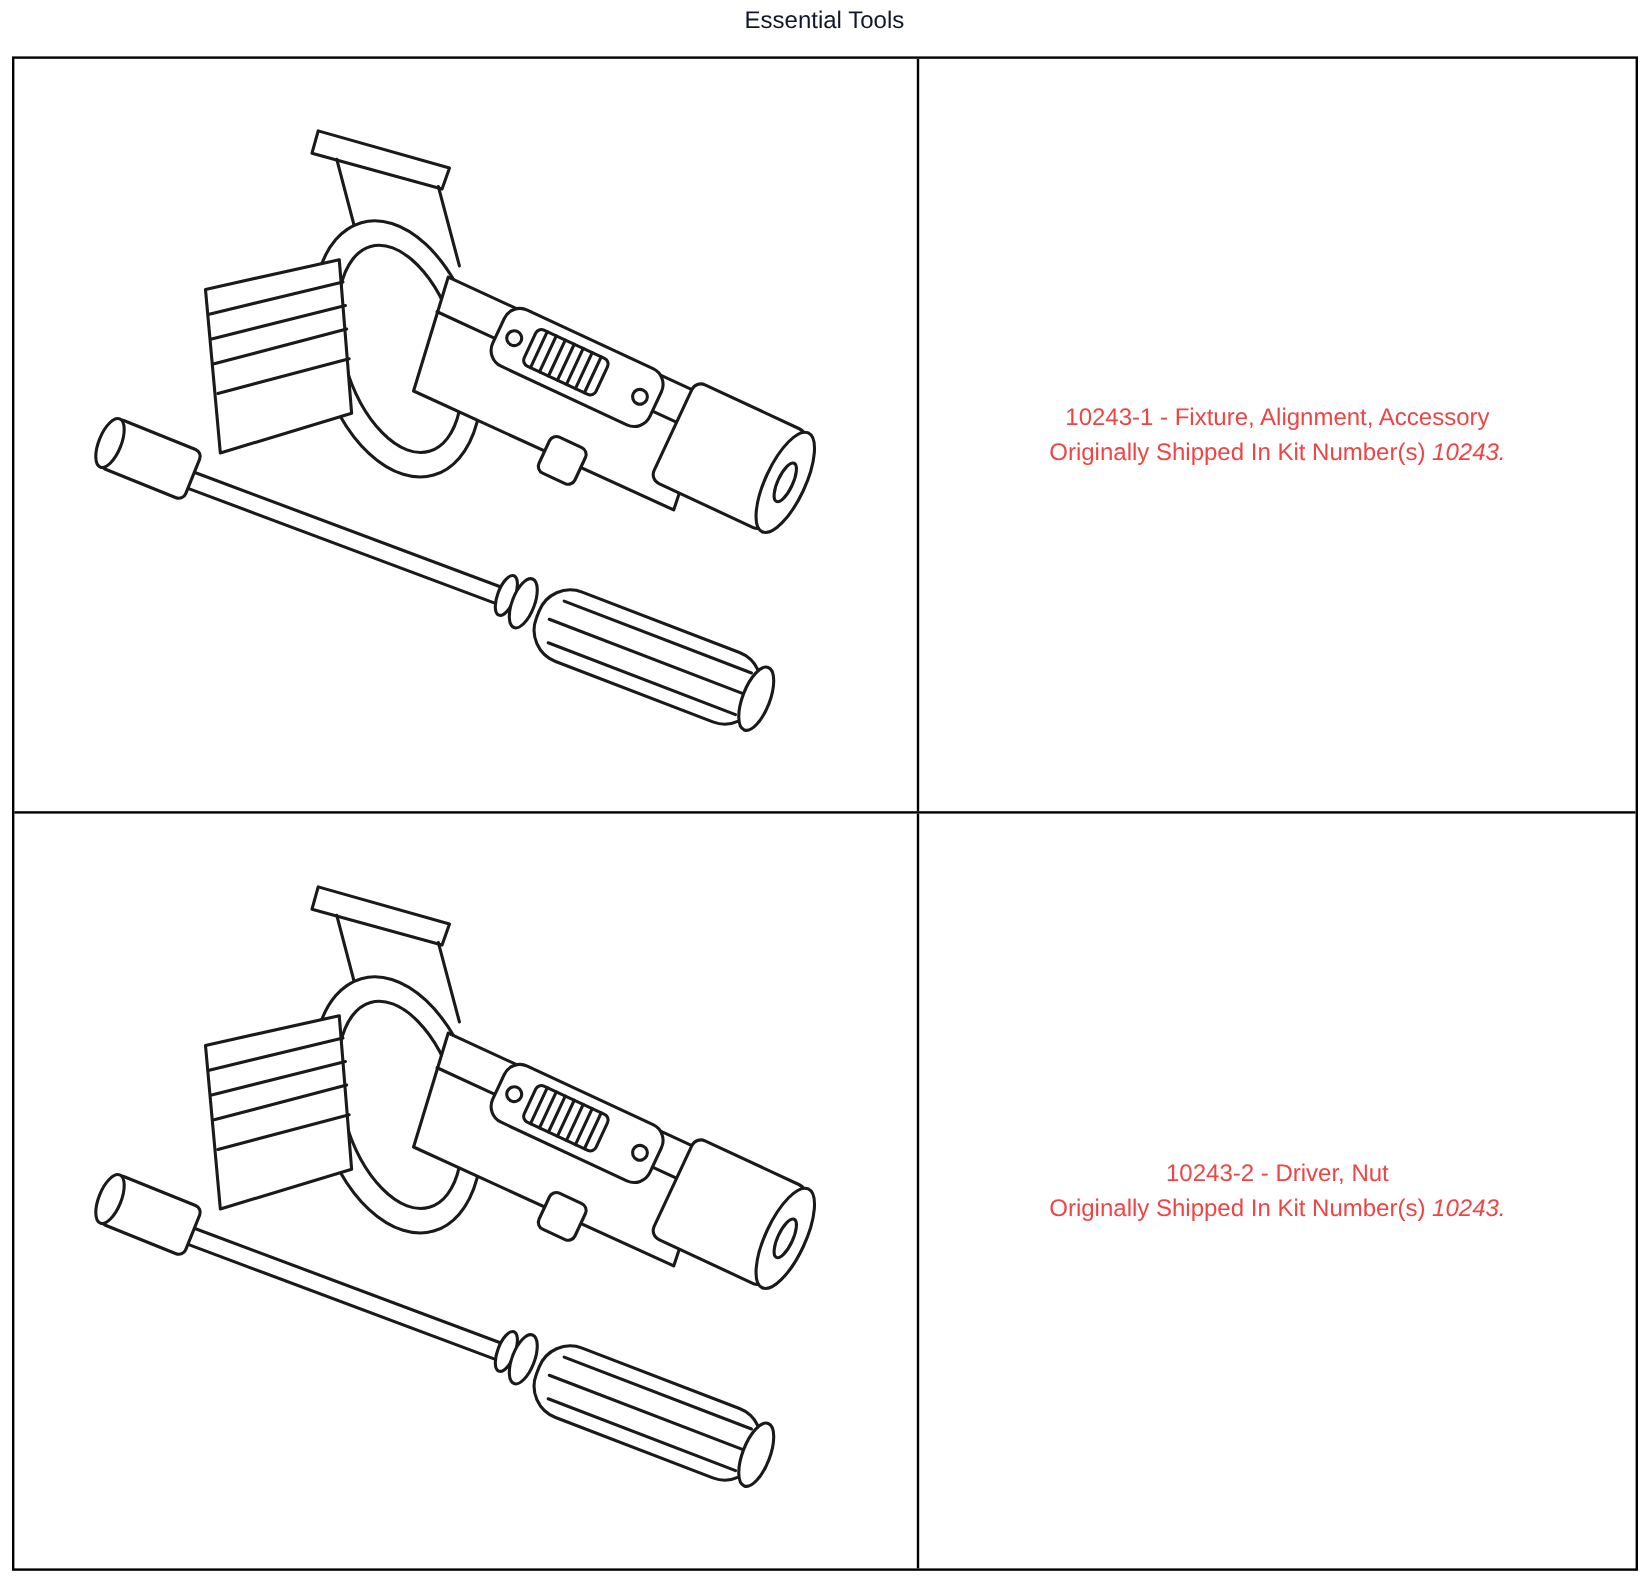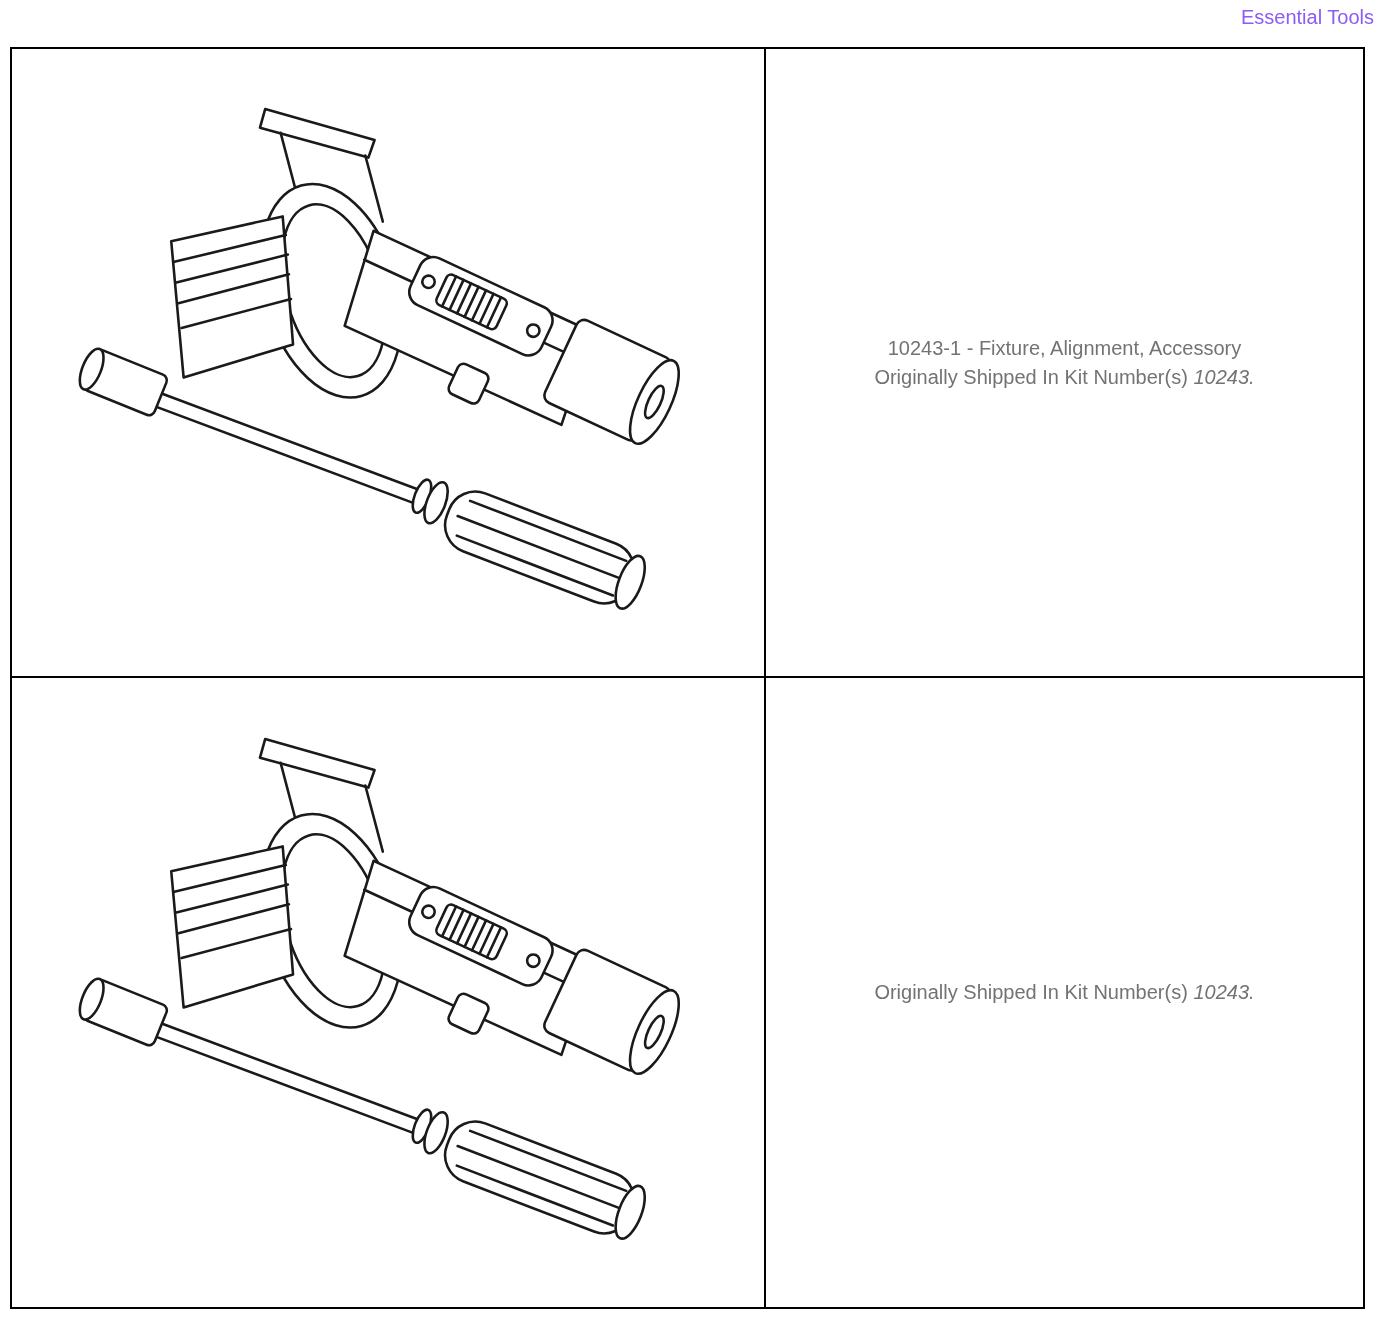--- a/index.html
+++ b/index.html
@@ -9,23 +9,23 @@
     height: 1318px;
     font-family: "Liberation Sans", sans-serif;
     color: #000;
     position: relative;
   }
   .page-title {
     position: absolute;
     top: 6px;
     left: 0;
     width: 100%;
-    text-align: right;
+    text-align: center;
     font-size: 20px;
-    color: #8b5cf6;
+    color: #0f172a;
   }
   .tools-table {
     position: absolute;
     left: 10px;
     top: 47px;
     width: 1355px;
     height: 1262px;
     border: 2px solid #000;
     display: grid;
     grid-template-rows: 1fr 1fr;
@@ -50,21 +50,21 @@
   .text-cell {
     display: flex;
     align-items: center;
     justify-content: center;
     text-align: center;
     padding: 0 24px;
   }
   .caption {
     font-size: 20px;
     line-height: 1.45;
-    color: #737373;
+    color: #ef4444;
   }
   .kit-number { font-style: italic; text-align: center; }
 </style>
 </head>
 <body>
 
 <svg width="0" height="0" style="position:absolute" aria-hidden="true">
   <defs>
     <g id="tool-art" stroke="#1a1a1a" stroke-width="2.5" fill="#ffffff" stroke-linejoin="round" stroke-linecap="round">
 
@@ -143,18 +143,19 @@
   </div>
 
   <div class="tool-row">
     <div class="cell art-cell">
       <svg class="tool-art" viewBox="0 0 620 540">
           <use href="#tool-art"></use>
         </svg>
     </div>
     <div class="cell text-cell">
       <div class="caption">
+        <div>10243-2 - Driver, Nut</div>
         <div><span>Originally Shipped In Kit Number(s)</span> <em class="kit-number">10243.</em></div>
       </div>
     </div>
   </div>
 
 </div>
 
 </body></html>

